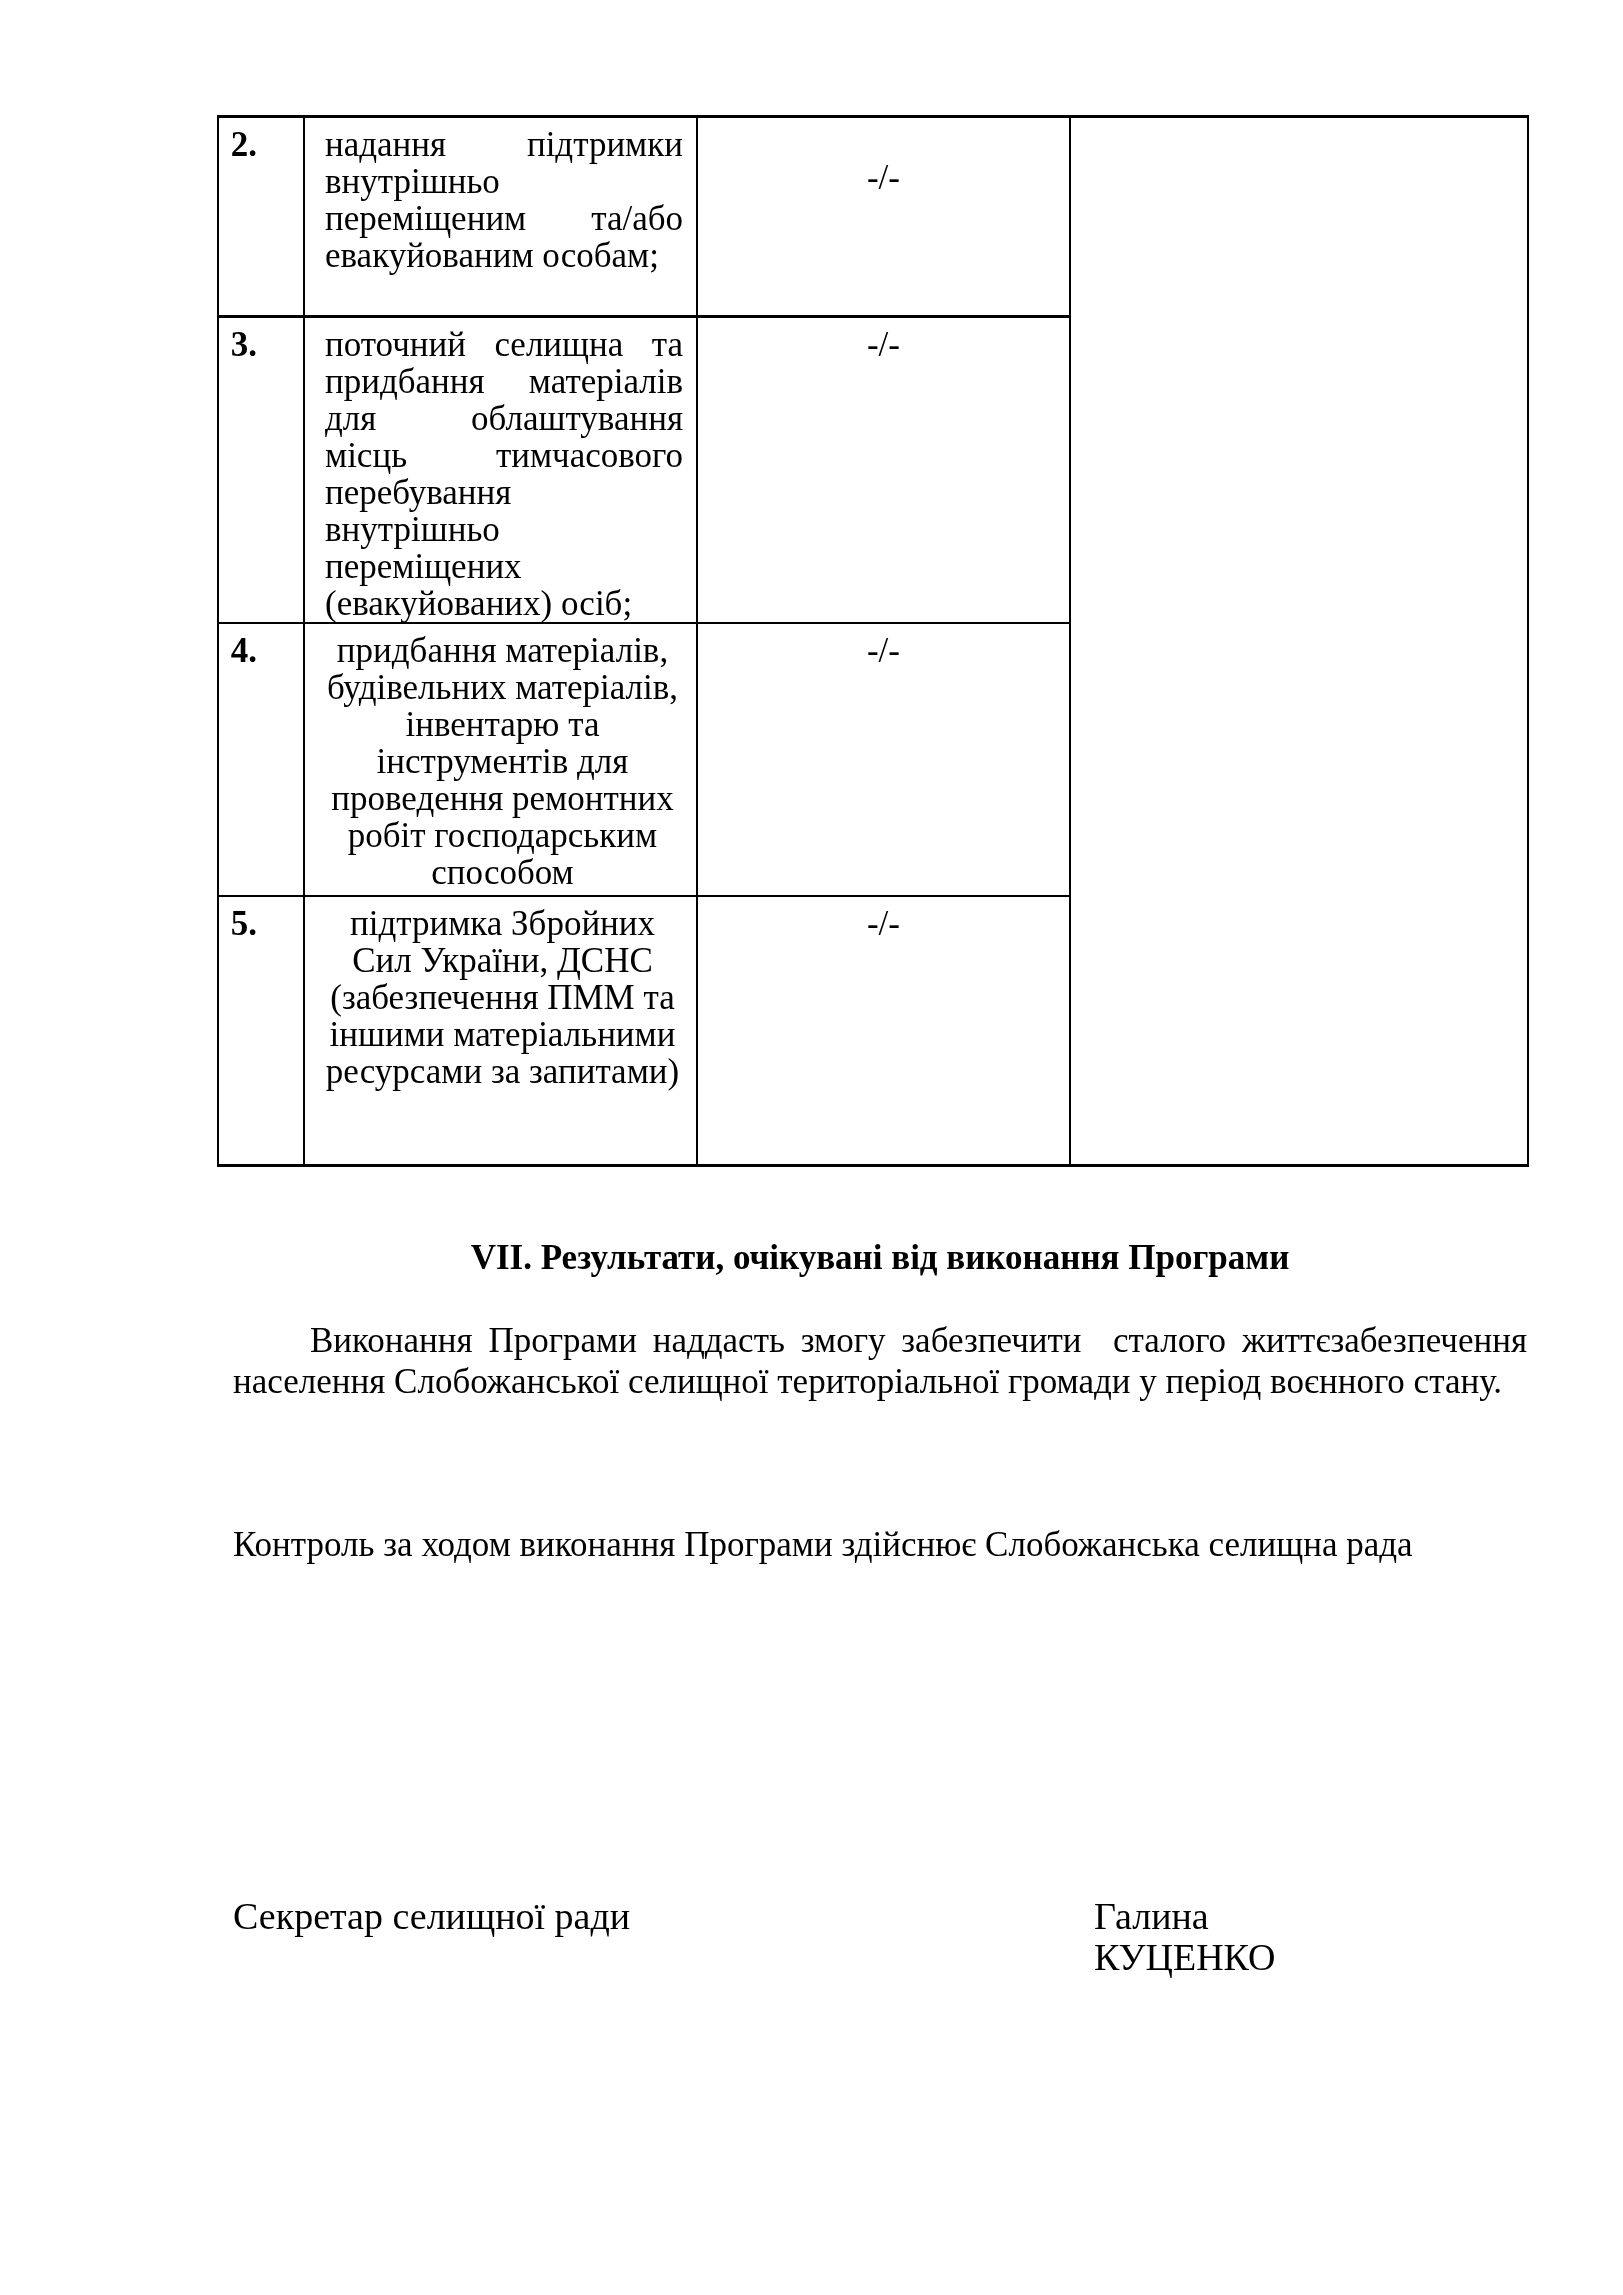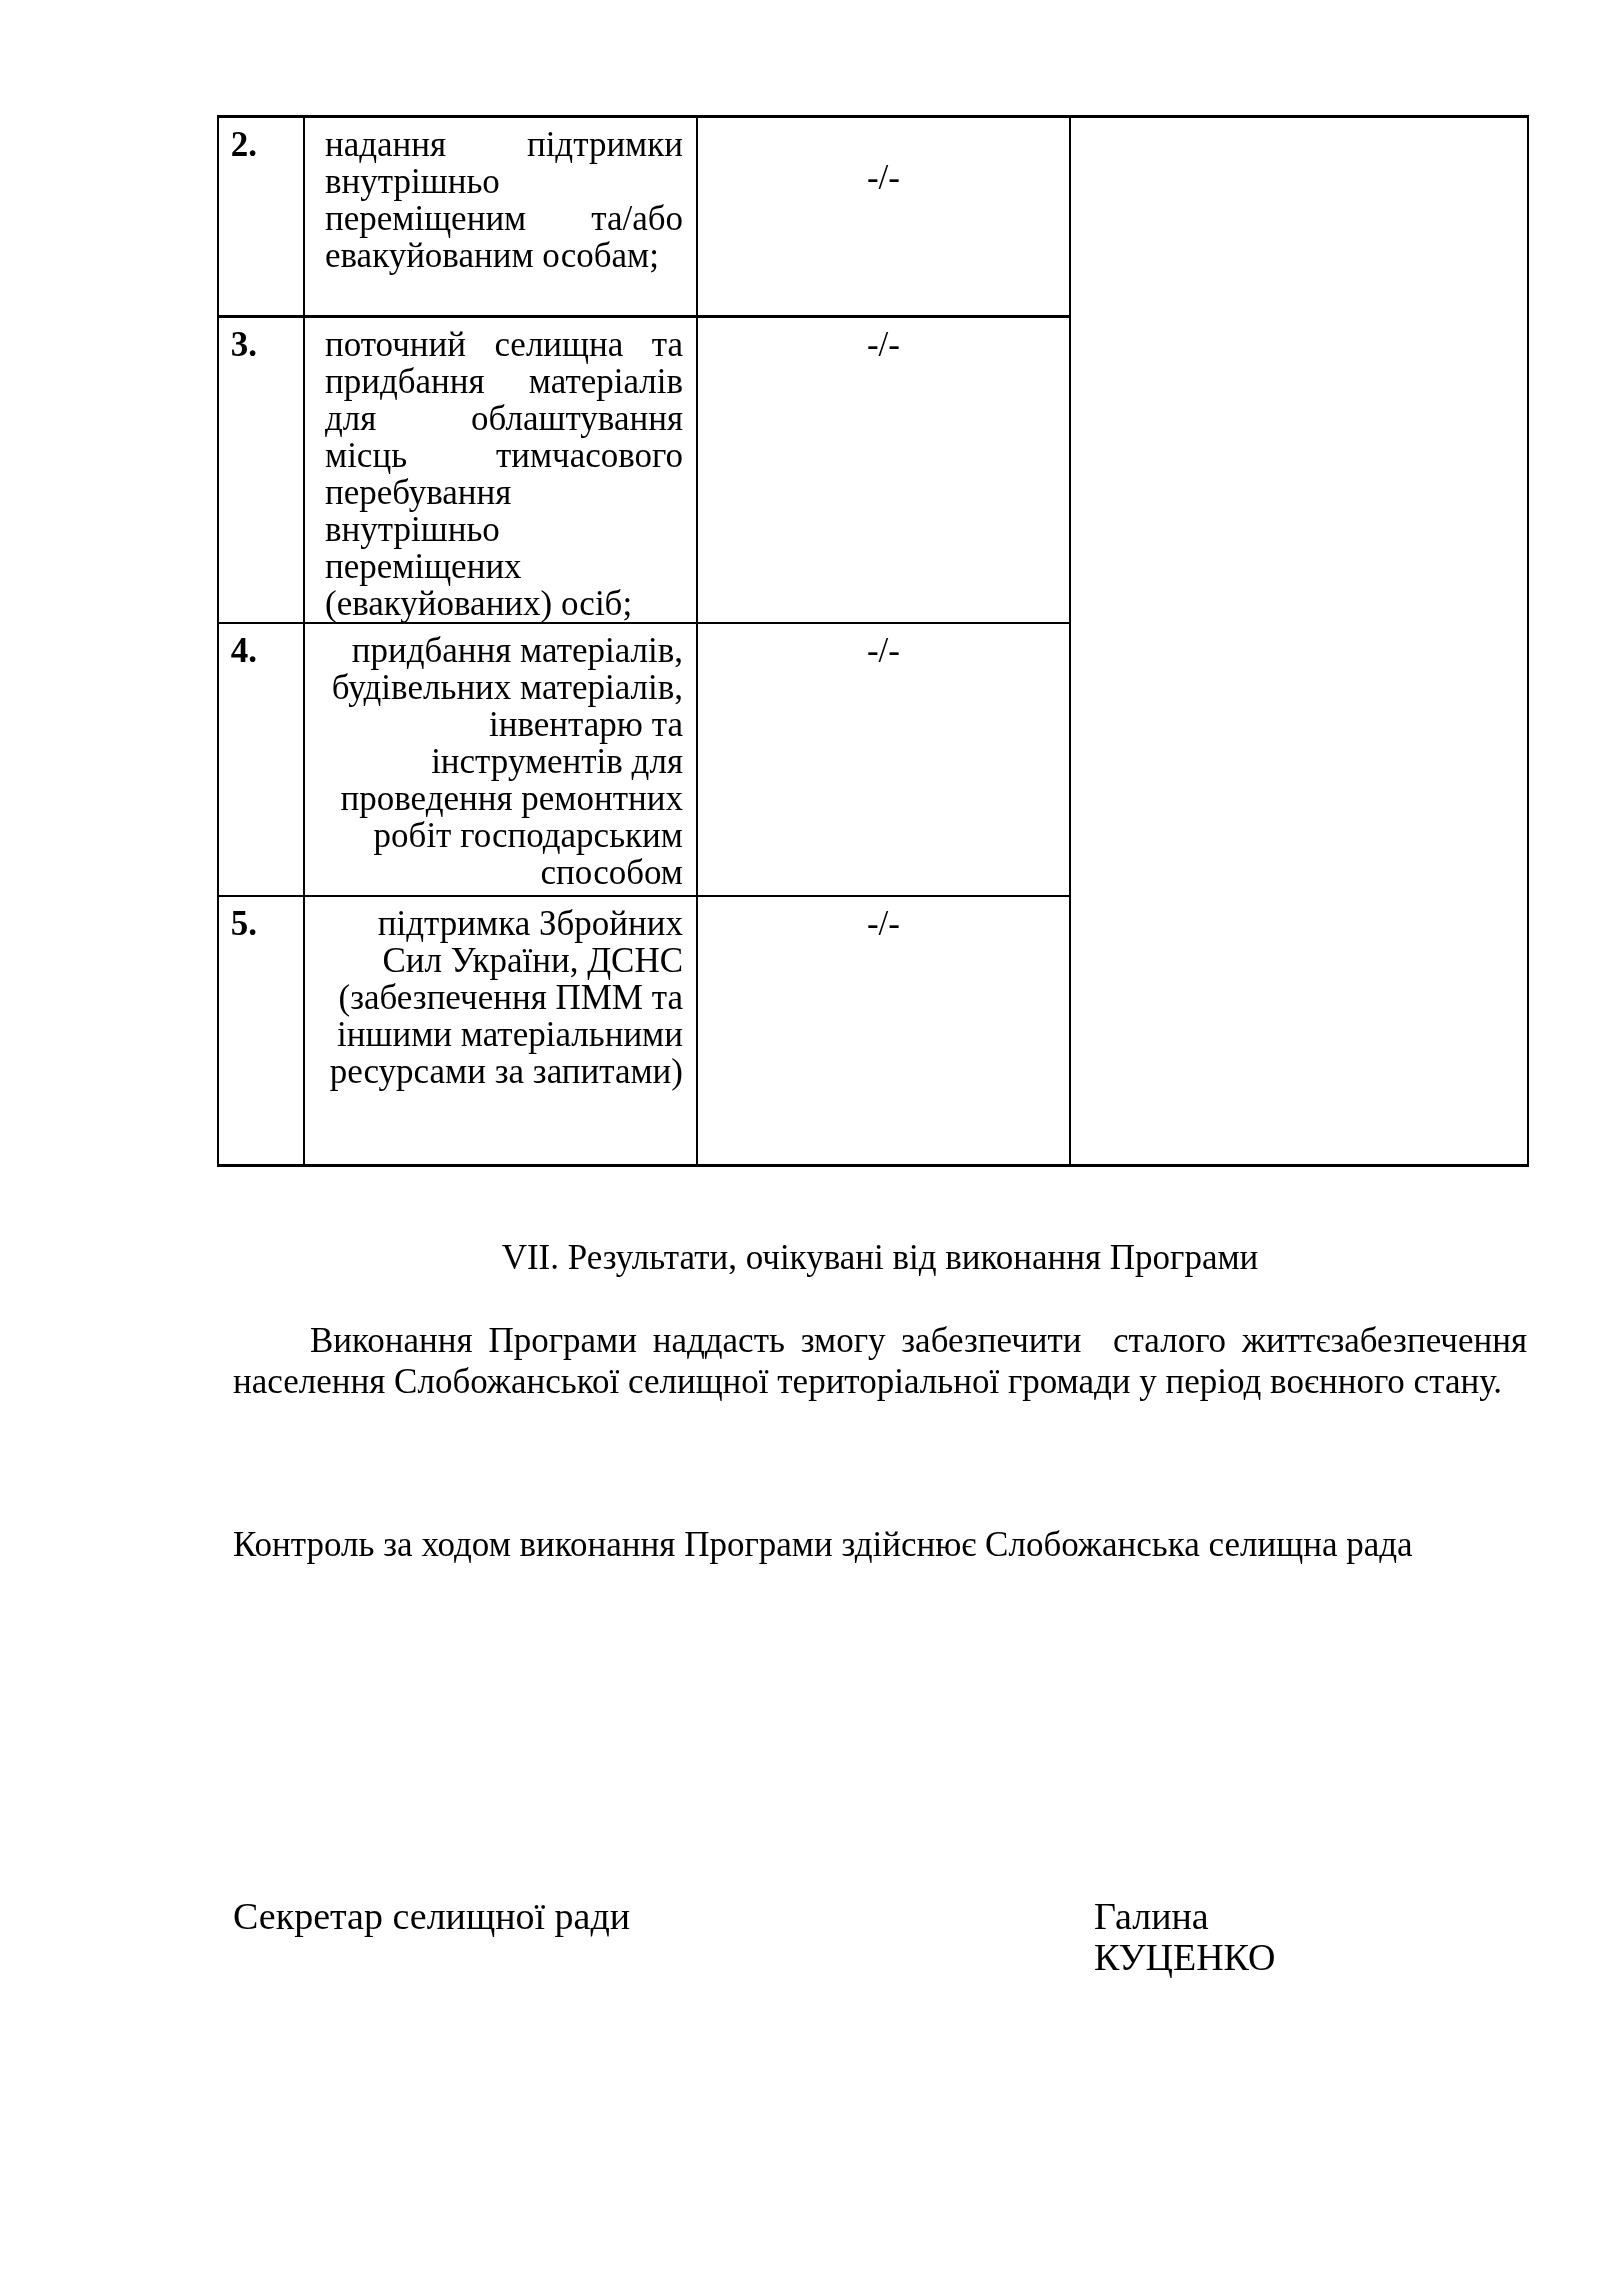--- a/index.html
+++ b/index.html
@@ -40,36 +40,36 @@
   td.notes-cell { border-bottom: none !important; }
 
   td.num-cell {
     font-weight: bold;
     padding: 7.9px 3.9px 0 11.8px;
   }
   td.text-cell {
     padding: 7.9px 13px 0 17px;
   }
   td.text-cell.justified { text-align: justify; padding-left: 20px; }
-  td.text-cell.left-aligned { text-align: right; }
+  td.text-cell.left-aligned { text-align: center; }
   td.dash-cell {
     text-align: center;
     padding-top: 7.9px;
   }
   tr:first-child td.dash-cell { padding-top: 41px; }
 
   
   .text-block {
     position: absolute;
     left: 233px;
     width: 1294px;
   }
   .section-heading {
     text-align: center;
-    font-weight: normal;
+    font-weight: bold;
     font-size: 35px;
     line-height: 41px;
   }
   .heading-vii { top: 1237px; }
   .heading-viii { top: 1447px; }
 
   .body-paragraph {
     font-size: 35px;
     line-height: 41px;
     text-align: justify;

